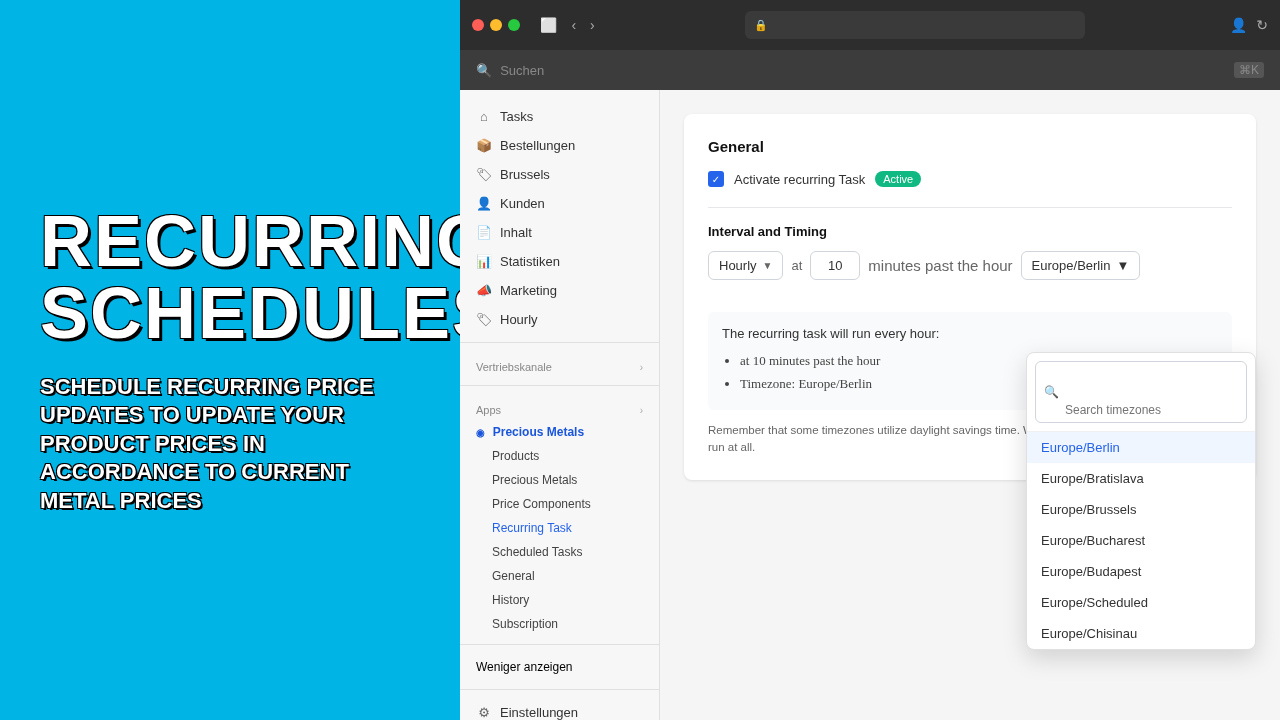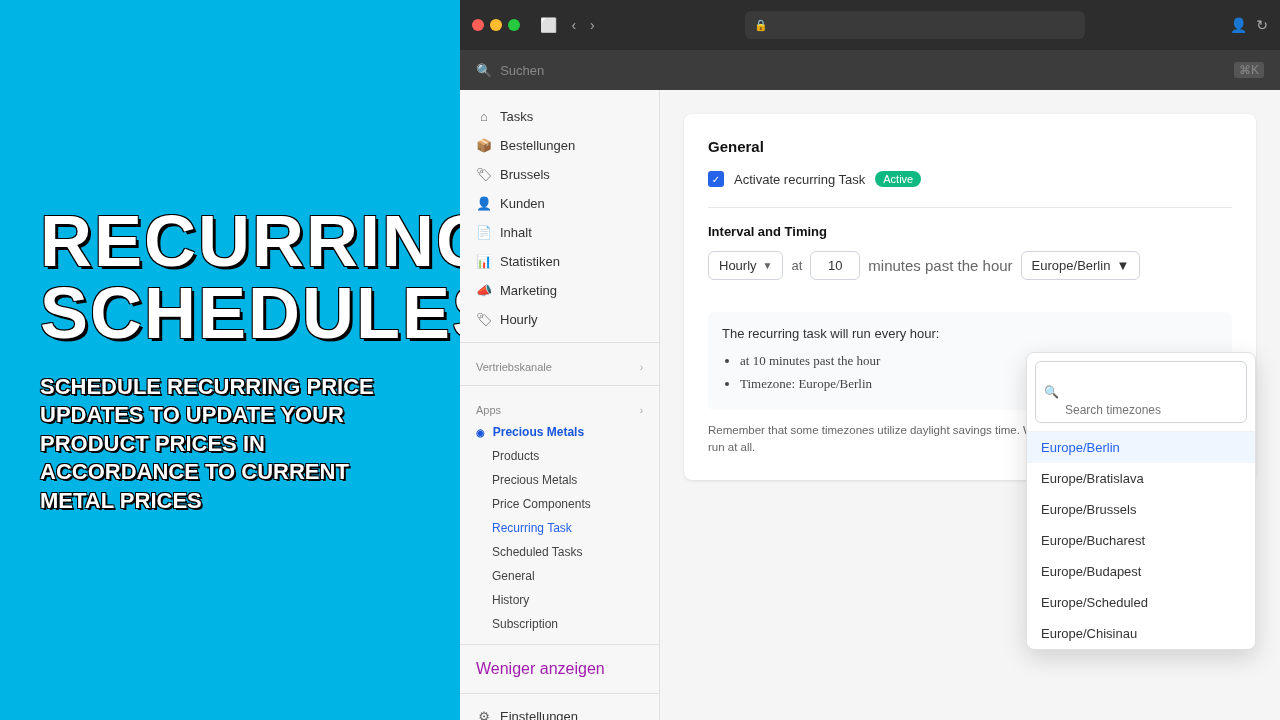--- a/index.html
+++ b/index.html
@@ -503,21 +503,21 @@
           <div class="sidebar-sub-item">Precious Metals</div>
           <div class="sidebar-sub-item">Price Components</div>
           <div class="sidebar-sub-item active">Recurring Task</div>
           <div class="sidebar-sub-item">Scheduled Tasks</div>
           <div class="sidebar-sub-item">General</div>
           <div class="sidebar-sub-item">History</div>
           <div class="sidebar-sub-item">Subscription</div>
         </div>
       <div class="sidebar-bottom">
         <div class="sidebar-item">
-          <span style="font-size: 16px; color: #a21caf;">Weniger anzeigen</span>
+          <span style="font-size: 12px; color: #000000;">Weniger anzeigen</span>
         </div>
       </div>
       <div class="sidebar-divider"></div>
       <div class="sidebar-item">
         <span class="sidebar-item-icon">⚙</span>
         <span>Einstellungen</span>
       </div>
     </div>
 
     <div class="main-area">

